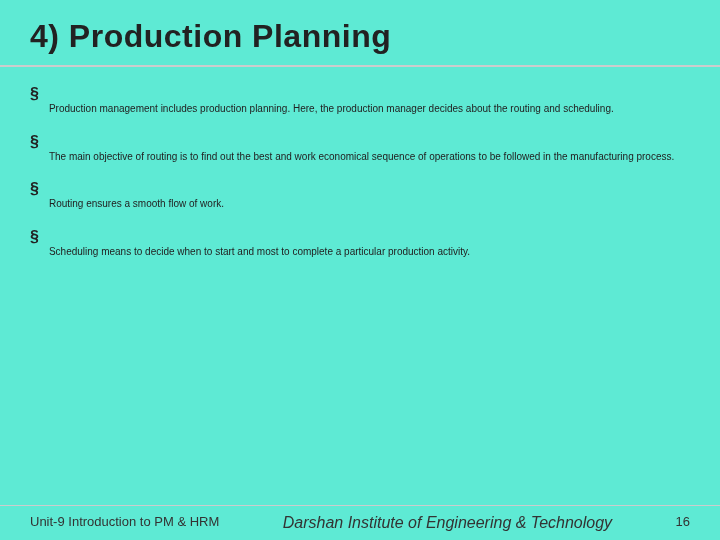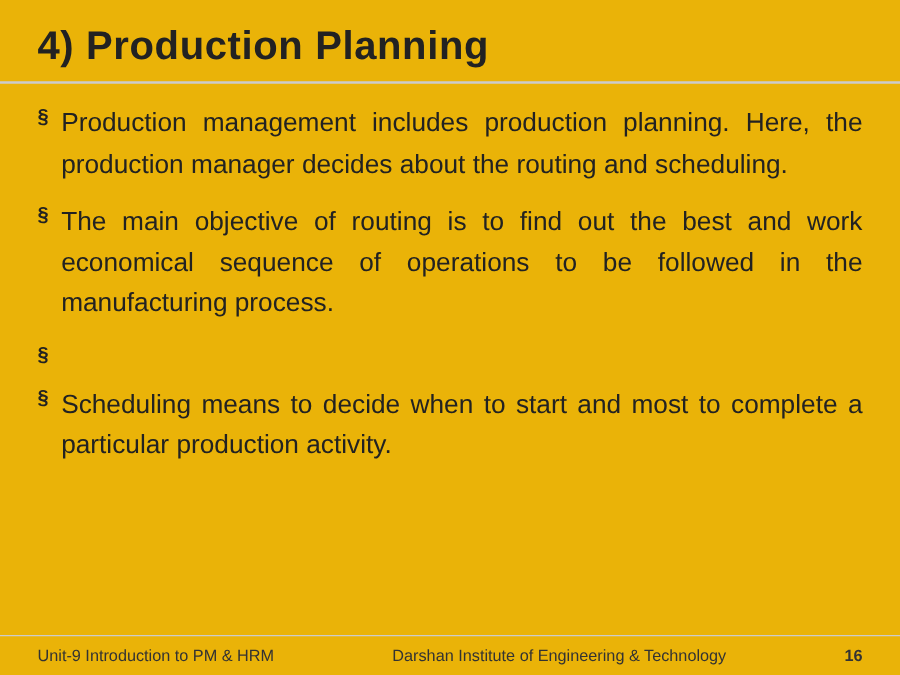--- a/index.html
+++ b/index.html
@@ -15,21 +15,21 @@
       font-family: 'Arial', sans-serif;
       overflow: hidden;
     }
 
     .slide-container {
       width: 720px;
       height: 540px;
       display: flex;
       flex-direction: column;
       padding: 0;
-      background: #eab308;
+      background: #5eead4;
     }
 
     .header-section {
       padding: 18px 30px 10px 30px;
       border-bottom: 2px solid #cccccc;
     }
 
     .slide-title {
       font-size: 32px;
       font-weight: bold;
@@ -54,48 +54,50 @@
     .bullet-marker {
       font-size: 16px;
       color: #222222;
       margin-right: 10px;
       margin-top: 2px;
       flex-shrink: 0;
       font-weight: bold;
     }
 
     .bullet-text {
-      font-size: 21px;
+      font-size: 10px;
       color: #222222;
       line-height: 1.55;
       text-align: justify;
+      margin-top: 18px;
     }
 
     .footer-section {
       border-top: 1.5px solid #cccccc;
       padding: 8px 30px;
       display: flex;
       justify-content: space-between;
       align-items: flex-start;
     }
 
     .footer-left {
       font-size: 13px;
       color: #333333;
     }
 
     .footer-center {
-      font-size: 13px;
+      font-size: 16px;
       color: #333333;
+      font-style: italic;
     }
 
     .footer-right {
       font-size: 13px;
       color: #333333;
-      font-weight: bold;
+      font-weight: normal;
     }
   </style>
 </head>
 <body>
 
 <div class="slide-container">
 
   <div class="header-section">
     <h1 class="slide-title">4)  Production Planning</h1>
   </div>
@@ -107,20 +109,21 @@
       <span class="bullet-text">Production management includes production planning. Here, the production manager decides about the routing and scheduling.</span>
     </div>
 
     <div class="bullet-item">
       <span class="bullet-marker">§</span>
       <span class="bullet-text">The main objective of routing is to find out the best and work economical sequence of operations to be followed in the manufacturing process.</span>
     </div>
 
     <div class="bullet-item">
       <span class="bullet-marker">§</span>
+      <span class="bullet-text">Routing ensures a smooth flow of work.</span>
     </div>
 
     <div class="bullet-item">
       <span class="bullet-marker">§</span>
       <span class="bullet-text">Scheduling means to decide when to start and most to complete a particular production activity.</span>
     </div>
 
   </div>
 
   <div class="footer-section">

